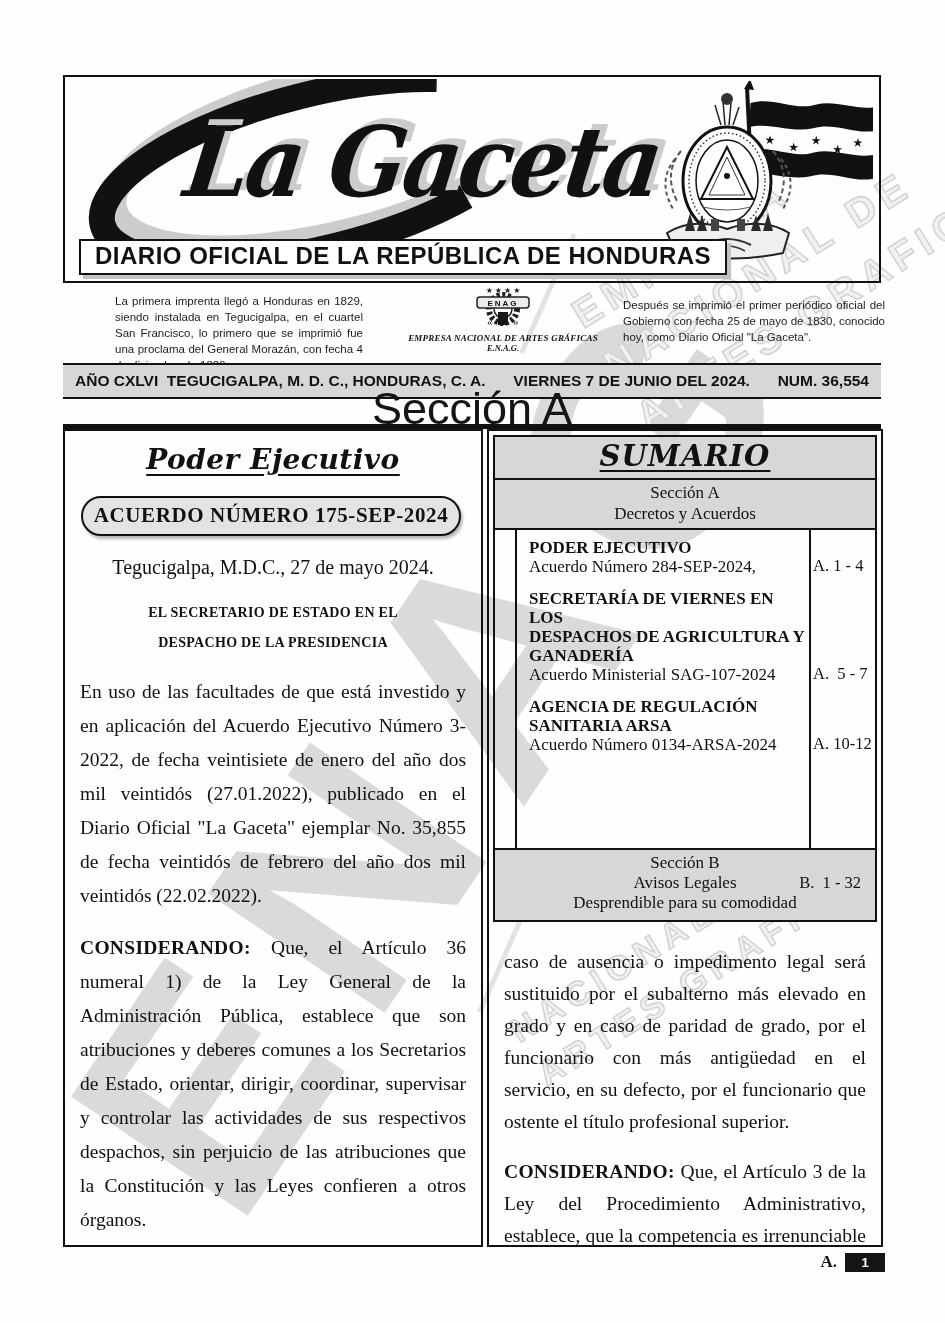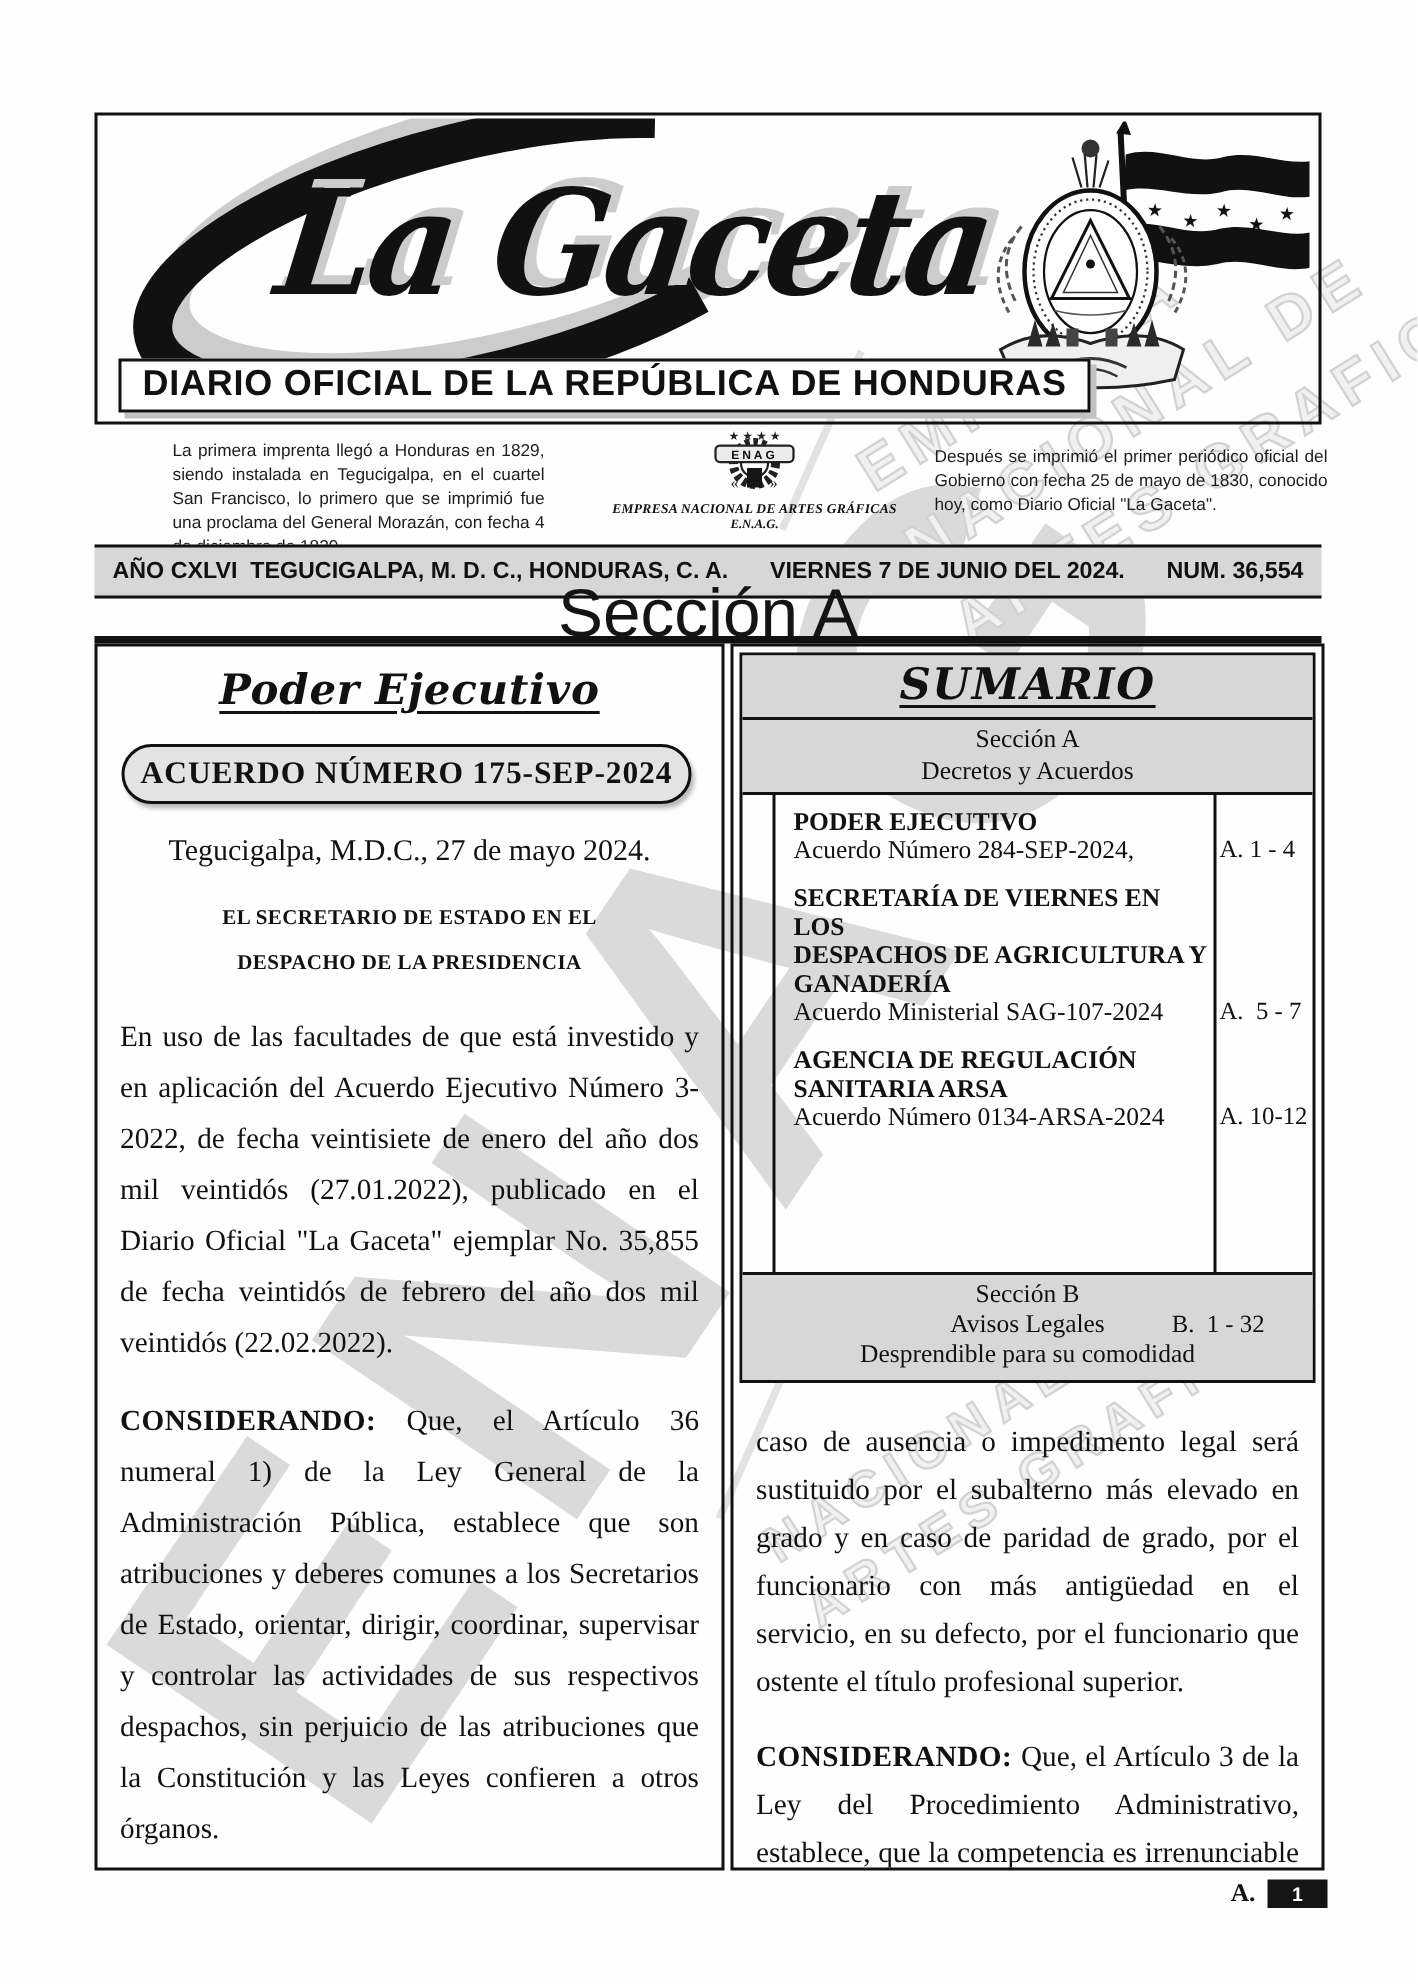--- a/index.html
+++ b/index.html
@@ -140,21 +140,21 @@
   .sum-entry{position:relative;margin-bottom:13px;}
   .sum-org{font-weight:bold;font-size:17px;line-height:19px;}
   .sum-item{font-size:17px;line-height:19px;}
   .sum-pages{
     position:absolute;right:-60px;bottom:0;width:56px;font-size:16.5px;white-space:pre;
   }
   .sum-footer{
     border-top:2px solid var(--ink);background:var(--strip);
     text-align:center;font-size:17px;line-height:20px;padding:3px 10px 7px 10px;position:relative;
   }
-  .sum-footer .b-pages{position:absolute;right:32px;top:23px;white-space:pre;font-size:16.5px;text-align:center;}
+  .sum-footer .b-pages{position:absolute;right:14px;top:23px;white-space:pre;font-size:16.5px;text-align:center;}
 
   
   .page-footer{
     position:absolute;top:1252px;right:60px;display:flex;align-items:center;gap:8px;
   }
   .pf-letter{font-weight:bold;font-size:17px;}
   .pf-numbox{
     width:40px;height:19px;background:#151515;color:#ffffff;text-align:center;
     font-family:"Liberation Sans",sans-serif;font-weight:bold;font-size:13px;line-height:19px;
   }

